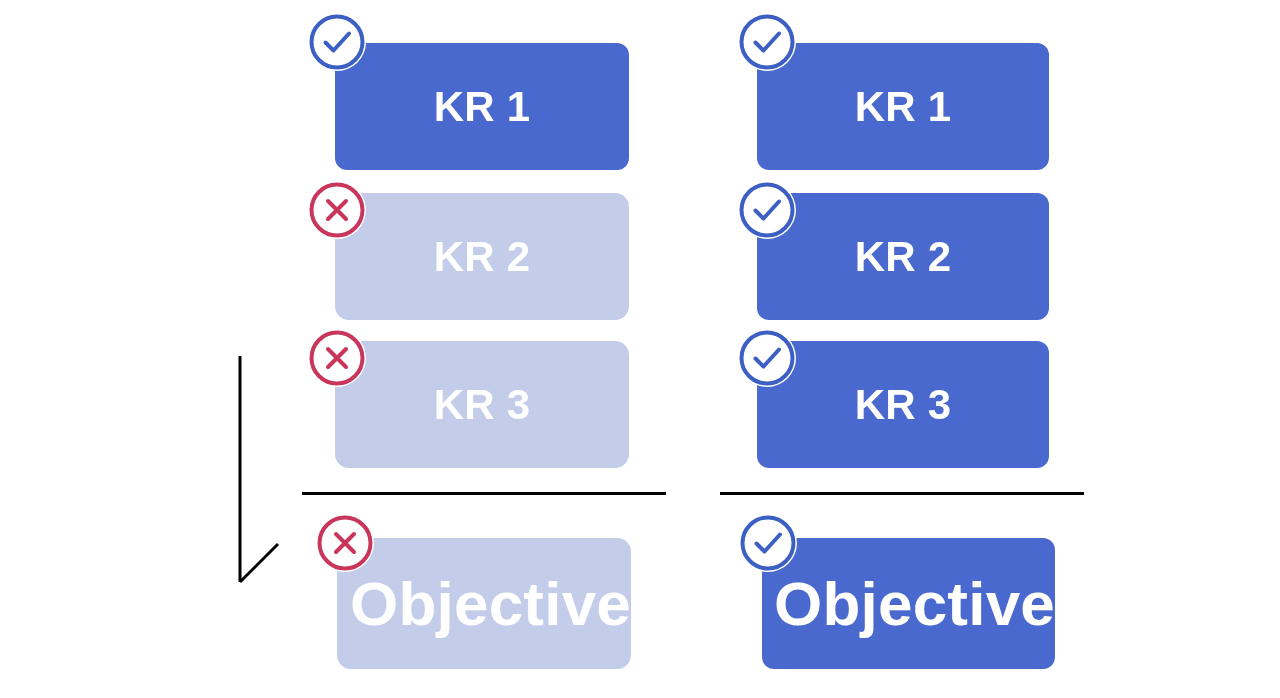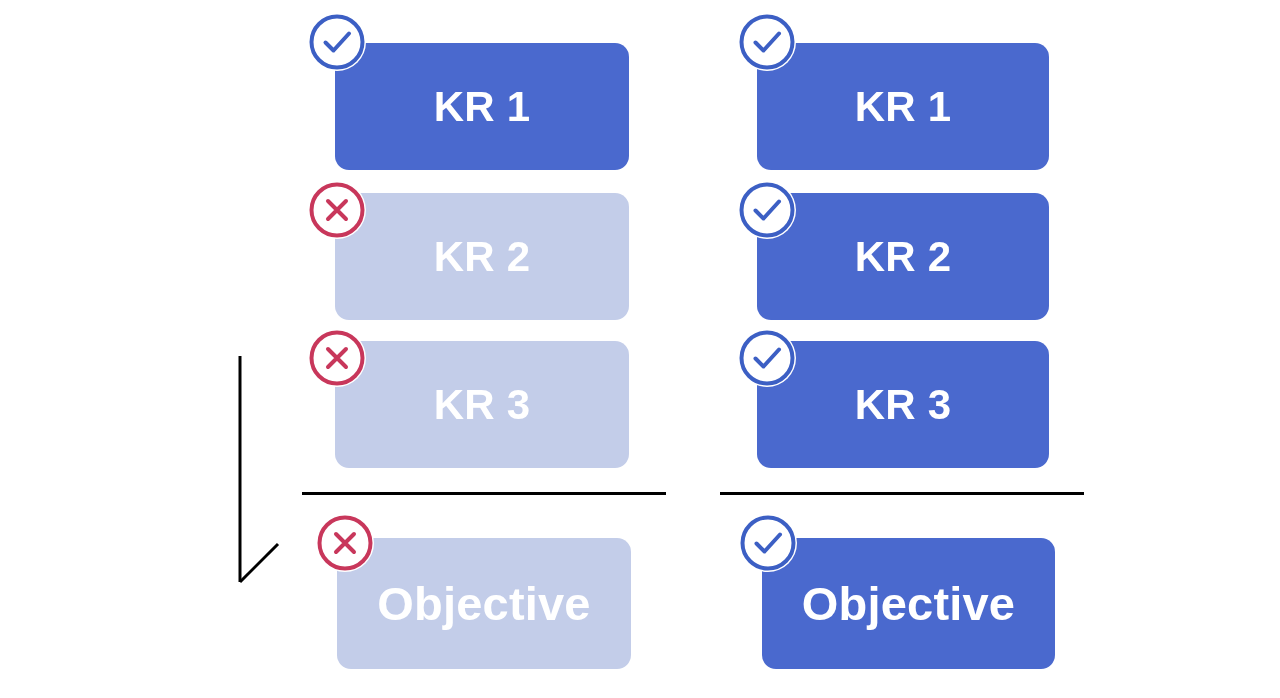--- a/index.html
+++ b/index.html
@@ -26,24 +26,26 @@
     color: #ffffff;
     font-weight: 700;
     letter-spacing: 0.2px;
     box-sizing: border-box;
     user-select: none;
   }
   .card.kr {
     font-size: 42px;
   }
   .card.objective {
-    font-size: 47px;
+    font-size: 62px;
+    justify-content: flex-end;
   }
   .card.state-done {
     background: #4a69ce;
+    border-radius: 12px;
   }
   .card.state-fail {
     background: #c3cde9;
   }
   .card-label {
     pointer-events: none;
     line-height: 1;
     display: block;
   }
 

